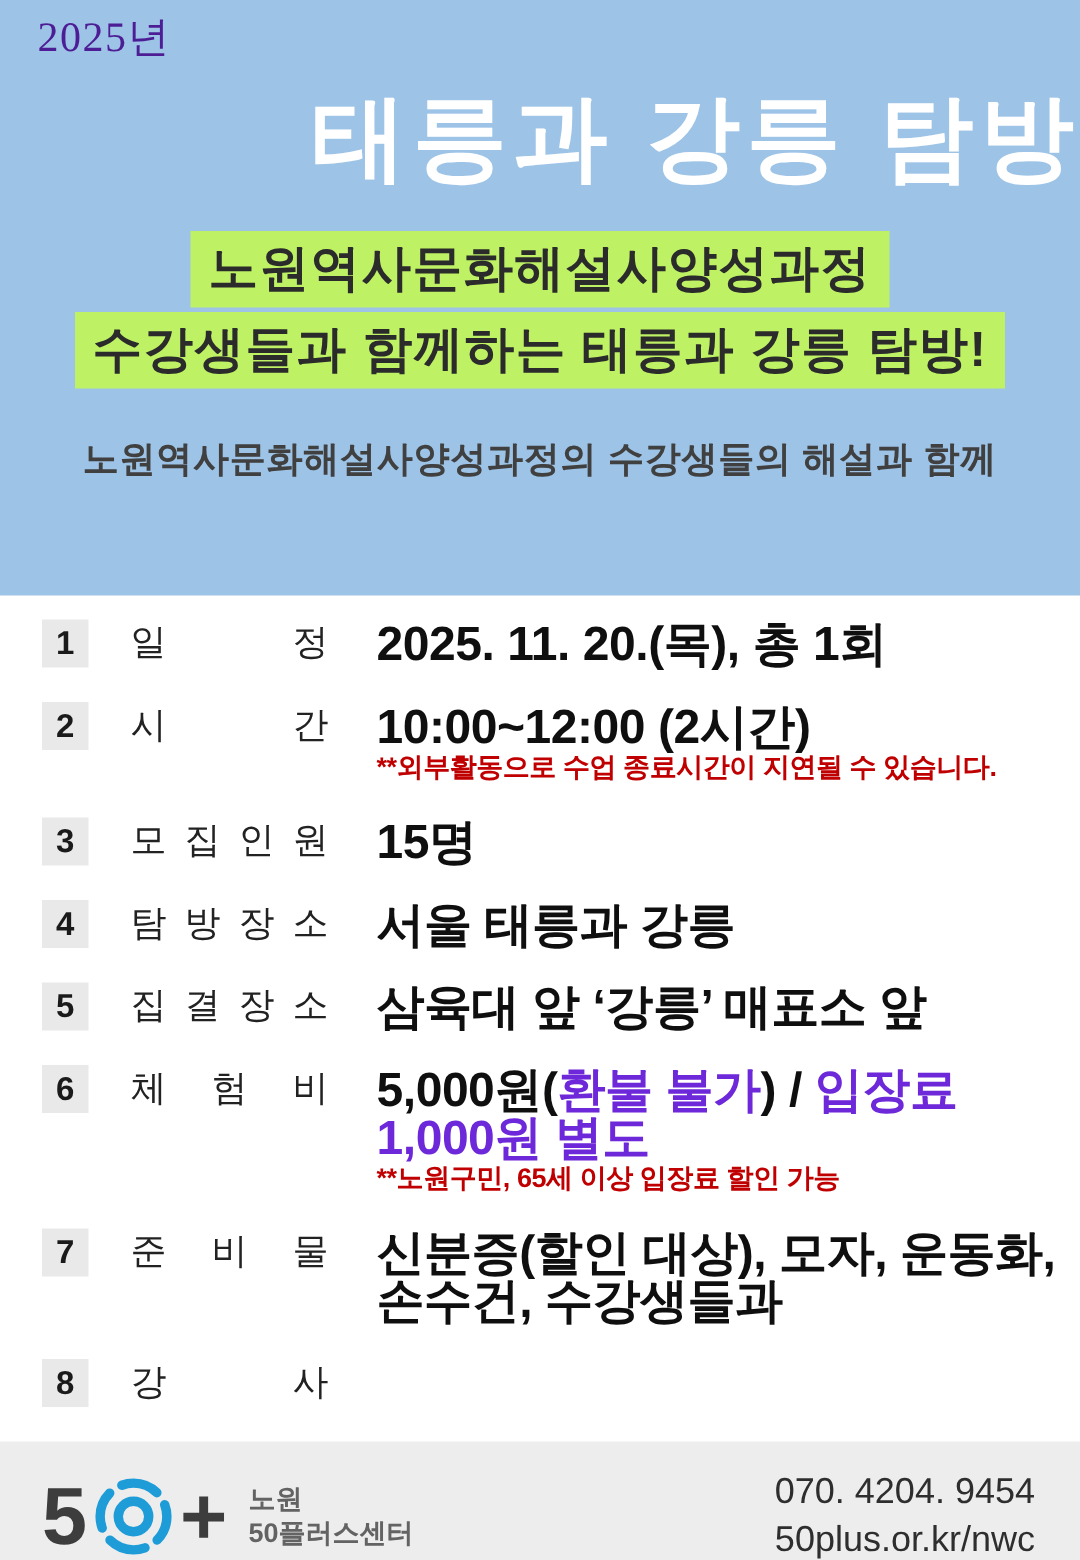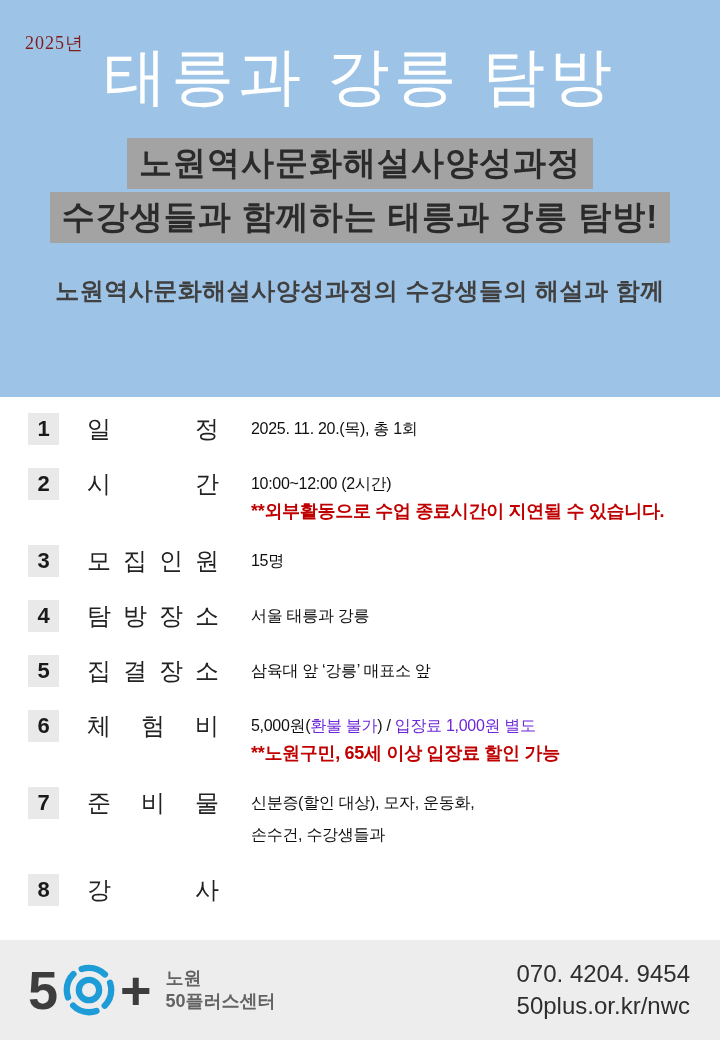--- a/index.html
+++ b/index.html
@@ -12,34 +12,34 @@
   .poster { width:720px; height:1040px; display:flex; flex-direction:column; }
 
   
   .header {
     height:397px; flex-shrink:0;
     background:#9dc3e6;
     position:relative;
     text-align:center;
   }
   .year {
-    position:absolute; top:31px; left:25px;
+    position:absolute; top:6px; left:25px;
     font-family:"Liberation Serif", serif;
-    font-size:18px; color:#7f1d1d; letter-spacing:1px;
+    font-size:28px; color:#4c1d95; letter-spacing:1px;
   }
   .title {
-    padding-top:40px;
-    font-size:63px; font-weight:400; color:#ffffff;
-    letter-spacing:4px; line-height:1.15;
+    padding-top:56px;
+    font-size:63px; font-weight:700; color:#ffffff;
+    letter-spacing:4px; line-height:1.15;text-align:right;
   }
   .hl-wrap { margin-top:26px; }
   .hl-line { margin:3px 0; }
   .hl {
     display:inline-block;
-    background:#a3a3a3; color:#2b2b2b;
+    background:#bef264; color:#2b2b2b;
     font-size:33px; font-weight:800;
     padding:3px 12px; letter-spacing:1px;
   }
   .desc {
     margin-top:27px;
     font-size:24px; font-weight:700; color:#404040;
     line-height:1.75; letter-spacing:0.5px;
   }
 
   
@@ -52,21 +52,21 @@
     display:flex; align-items:center; justify-content:center;
   }
   .label {
     width:132px; flex-shrink:0;
     margin-left:28px;
     font-size:24px; color:#222222; line-height:32px;
     text-align:justify; text-align-last:justify;
   }
   .vcol { margin-left:32px; }
   .value {
-    font-size:16px; font-weight:400; color:#0f0f0f;
+    font-size:32px; font-weight:700; color:#0f0f0f;
     line-height:32px; white-space:pre-line; letter-spacing:-0.3px;
   }
   .note {
     font-size:18px; font-weight:700; color:#c00000;
     line-height:22px; letter-spacing:-0.3px;
   }
   .red { color:#6d28d9; }
 
   
   .footer {

